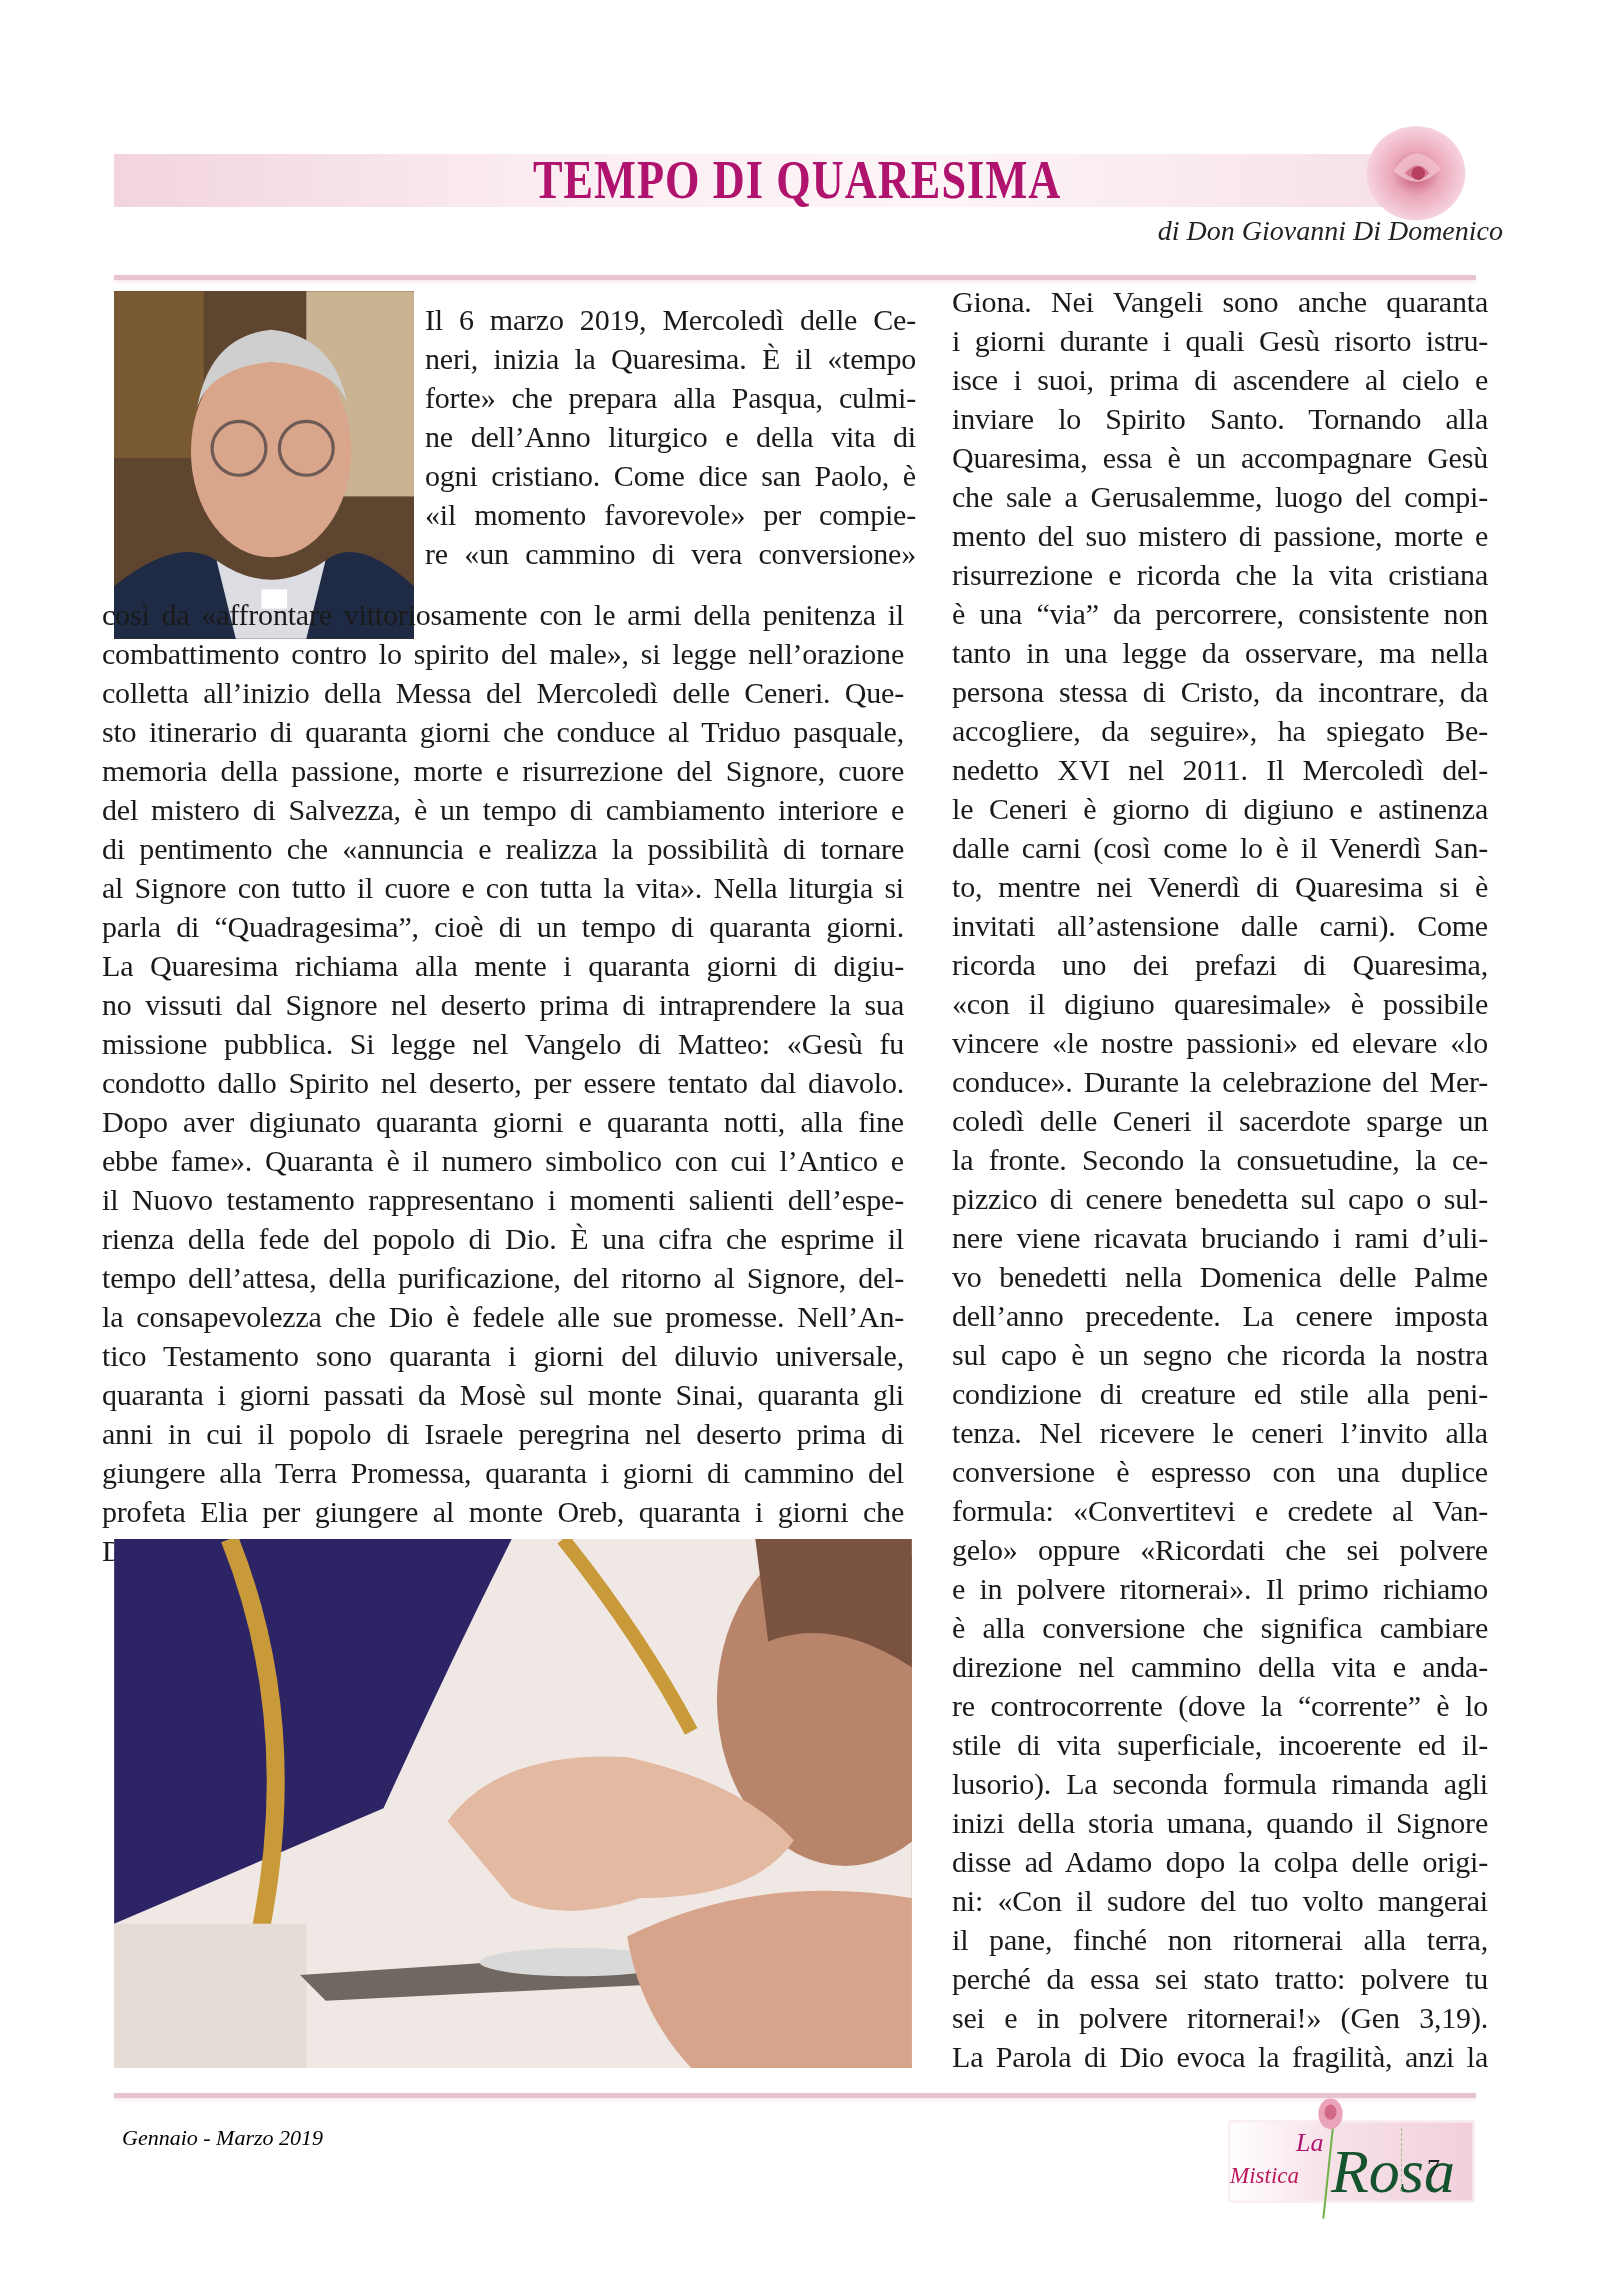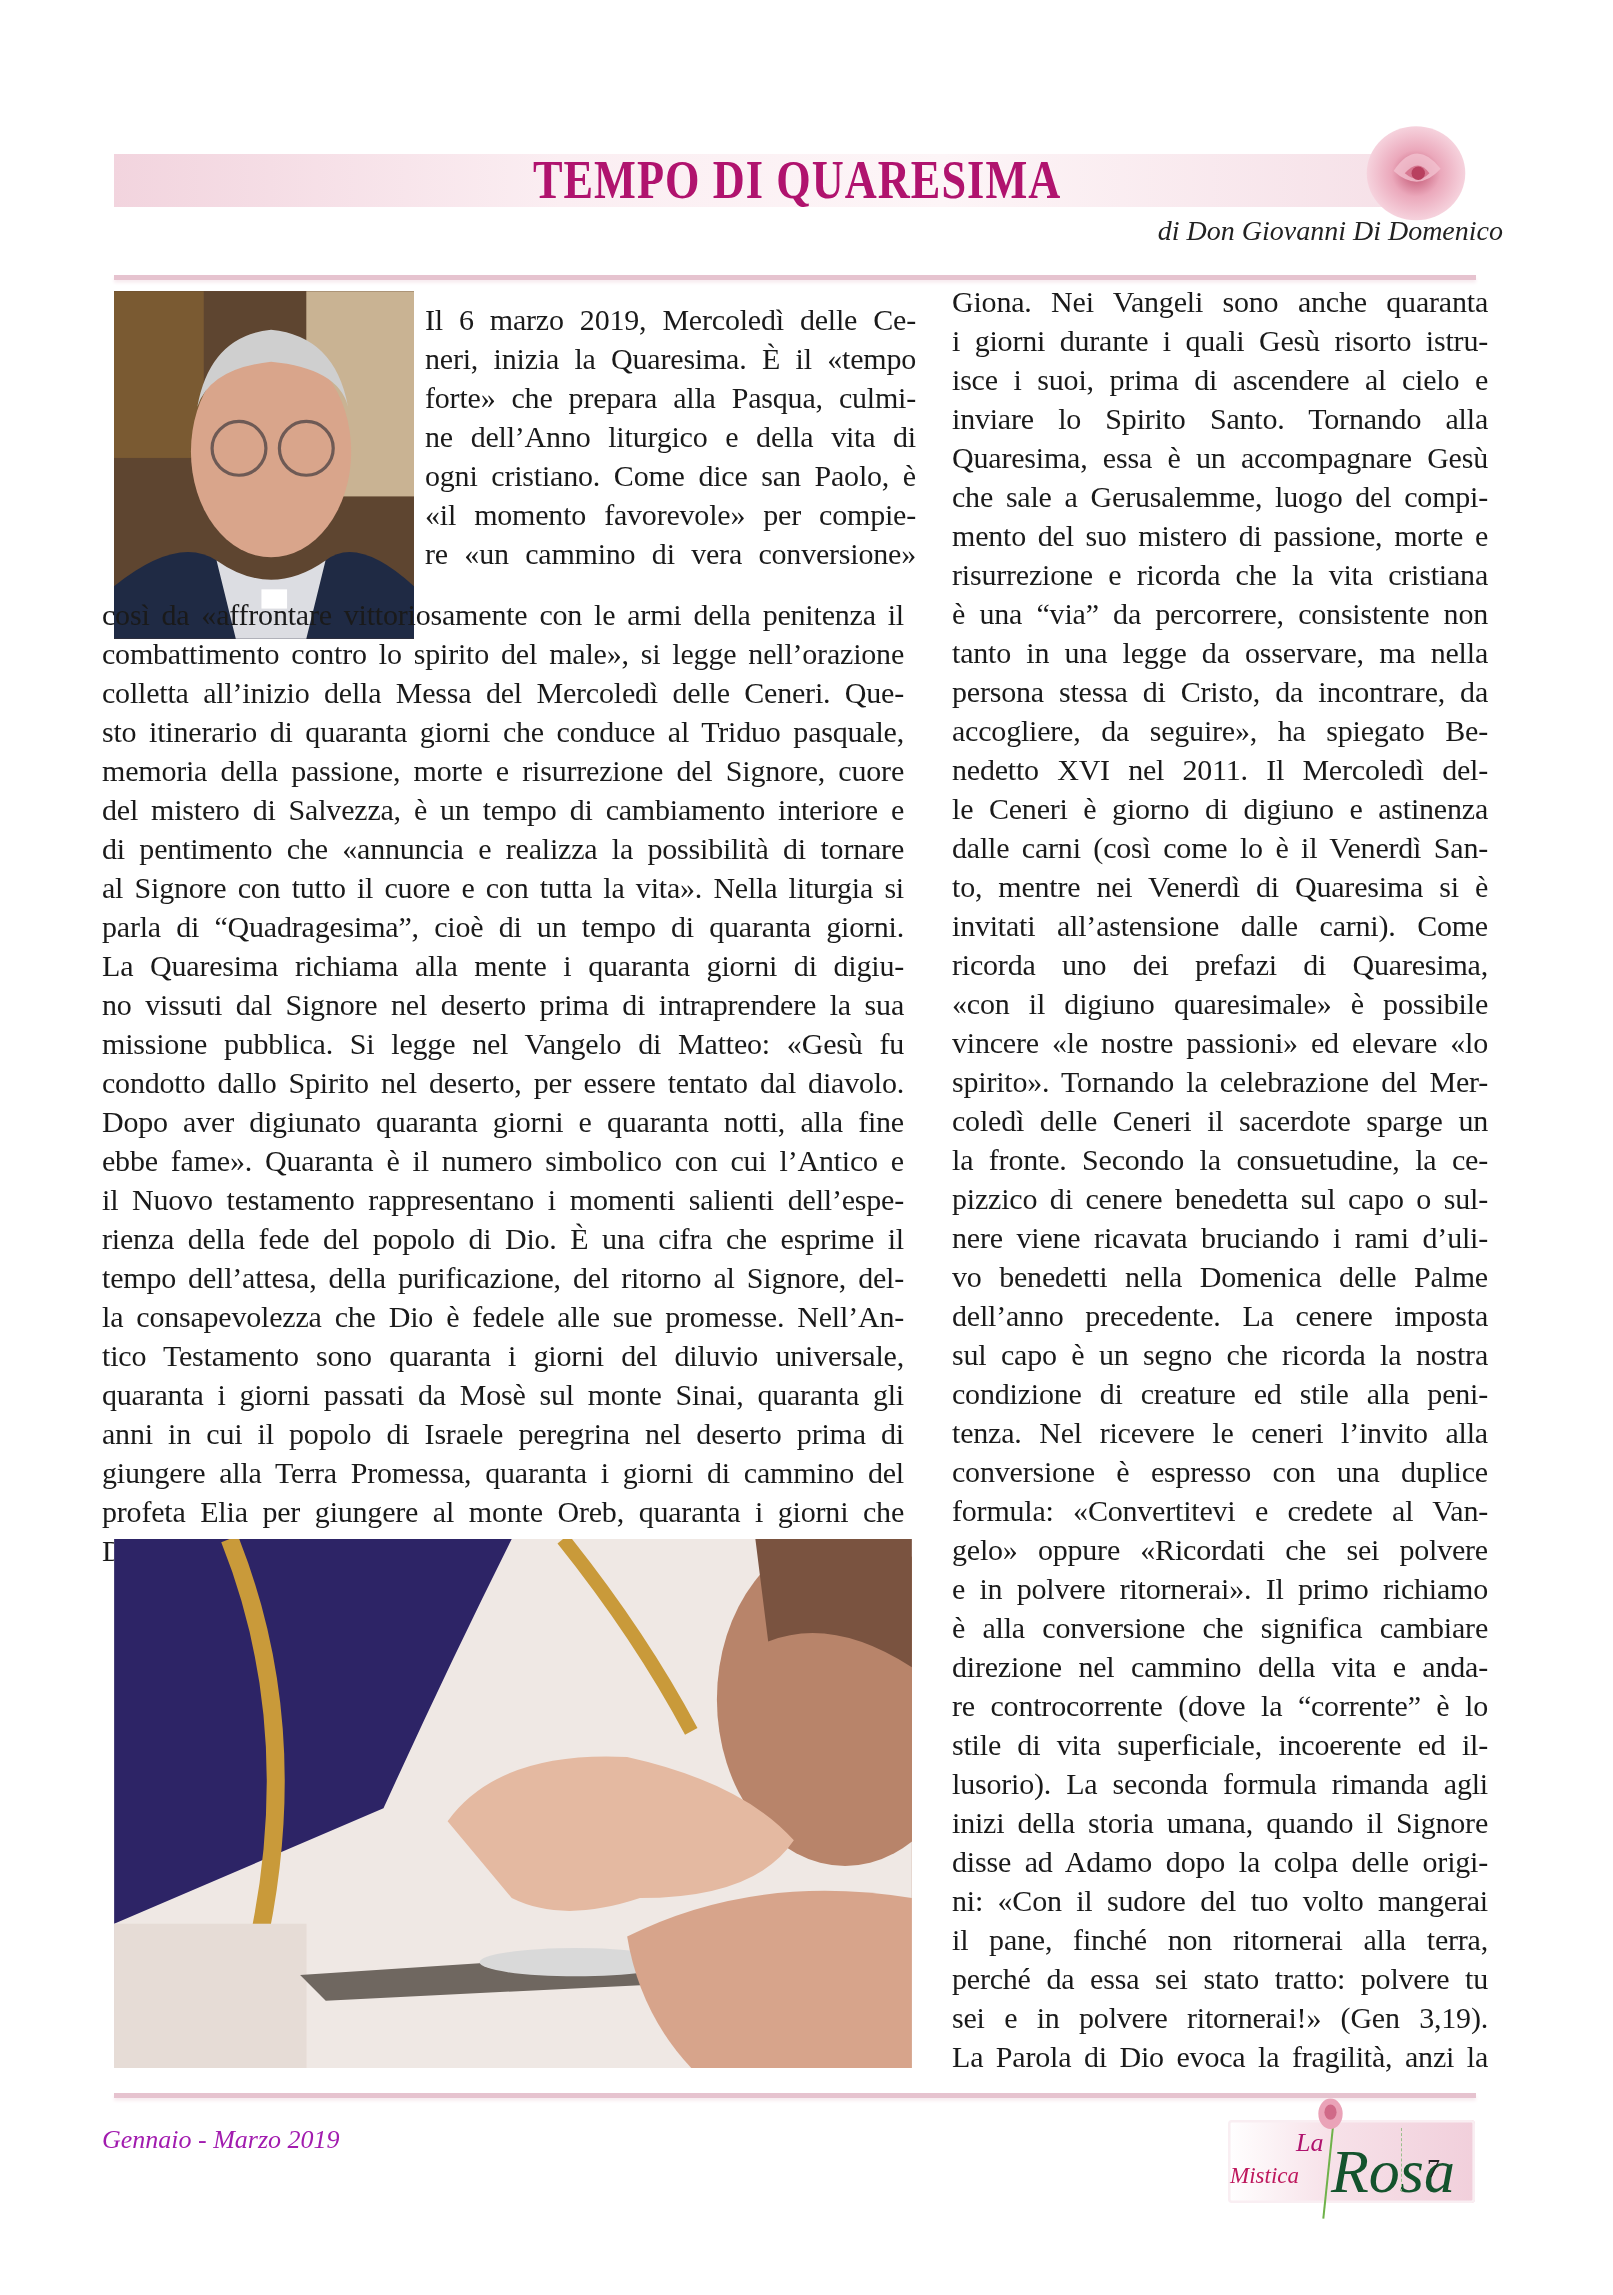--- a/index.html
+++ b/index.html
@@ -28,21 +28,21 @@
 
   
   .col { position: absolute; font-size: 30px; line-height: 39px; text-align: justify;
          font-family: "Liberation Serif", serif; letter-spacing: -0.2px; }
   .line { display: block; white-space: nowrap; text-align: justify; text-align-last: justify; }
   .col-left-top { left: 425px; top: 300px; width: 491px; }
   .col-left { left: 102px; top: 595px; width: 802px; }
   .col-right { left: 952px; top: 282px; width: 536px; }
 
   
-  .footer-date { position: absolute; left: 102px; top: 2125px; font-style: italic; font-size: 26px; color: #a21caf; }
+  .footer-date { position: absolute; left: 122px; top: 2125px; font-style: italic; font-size: 22px; color: #000000; }
   .logo-box { position: absolute; left: 1228px; top: 2120px; width: 247px; height: 83px;
               background: linear-gradient(90deg, #ffffff 0%, #f7e2e9 40%, #f1cfdb 100%);
               border-radius: 3.8px; box-shadow: inset 0 0 0 2.6px #f9eef2; }
   .logo-la { position: absolute; left: 1296px; top: 2128px; font-style: italic; font-size: 26px; color: #b0136e; text-align: center; }
   .logo-mistica { position: absolute; left: 1230px; top: 2163px; font-style: italic; font-size: 23px; color: #be185d; }
   .logo-rosa { position: absolute; left: 1331px; top: 2139px; font-style: italic; font-size: 62px; color: #14532d; line-height: 64px; }
   .logo-sep { position: absolute; left: 1401px; top: 2128px; width: 0; height: 64px; border-left: 1.9px dashed #9bbf8c; }
   .page-num { position: absolute; left: 1427px; top: 2154px; font-size: 26px; color: #222; }
   .stem { position: absolute; left: 1328px; top: 2110px; width: 1.9px; height: 109px; background: #6fb24a; transform: rotate(6deg); }
   .rose-small { position: absolute; left: 1315px; top: 2097px; width: 31px; height: 38px; }
@@ -153,21 +153,21 @@
   <span class="line">persona stessa di Cristo, da incontrare, da</span>
   <span class="line">accogliere, da seguire», ha spiegato Be-</span>
   <span class="line">nedetto XVI nel 2011. Il Mercoledì del-</span>
   <span class="line">le Ceneri è giorno di digiuno e astinenza</span>
   <span class="line">dalle carni (così come lo è il Venerdì San-</span>
   <span class="line">to, mentre nei Venerdì di Quaresima si è</span>
   <span class="line">invitati all’astensione dalle carni). Come</span>
   <span class="line">ricorda uno dei prefazi di Quaresima,</span>
   <span class="line">«con il digiuno quaresimale» è possibile</span>
   <span class="line">vincere «le nostre passioni» ed elevare «lo</span>
-  <span class="line">spirito». Tornando la celebrazione del Mer-</span>
+  <span class="line">conduce». Durante la celebrazione del Mer-</span>
   <span class="line">coledì delle Ceneri il sacerdote sparge un</span>
   <span class="line">la fronte. Secondo la consuetudine, la ce-</span>
   <span class="line">pizzico di cenere benedetta sul capo o sul-</span>
   <span class="line">nere viene ricavata bruciando i rami d’uli-</span>
   <span class="line">vo benedetti nella Domenica delle Palme</span>
   <span class="line">dell’anno precedente. La cenere imposta</span>
   <span class="line">sul capo è un segno che ricorda la nostra</span>
   <span class="line">condizione di creature ed stile alla peni-</span>
   <span class="line">tenza. Nel ricevere le ceneri l’invito alla</span>
   <span class="line">conversione è espresso con una duplice</span>

